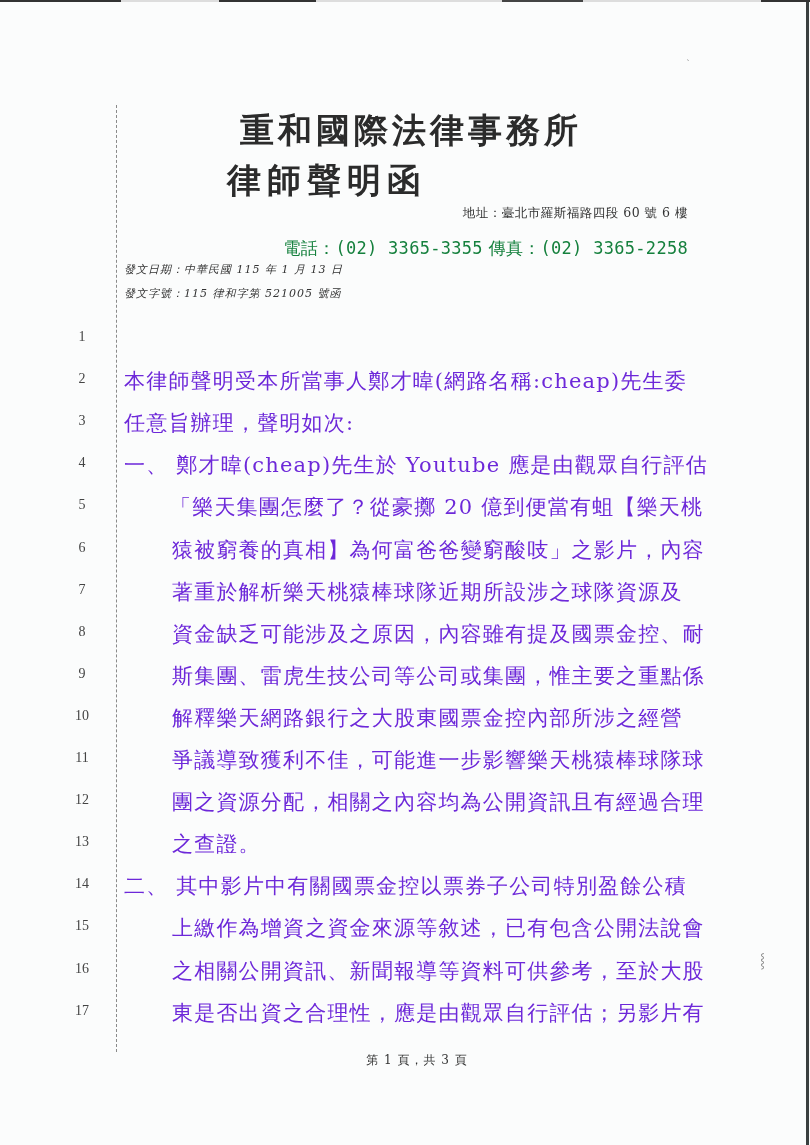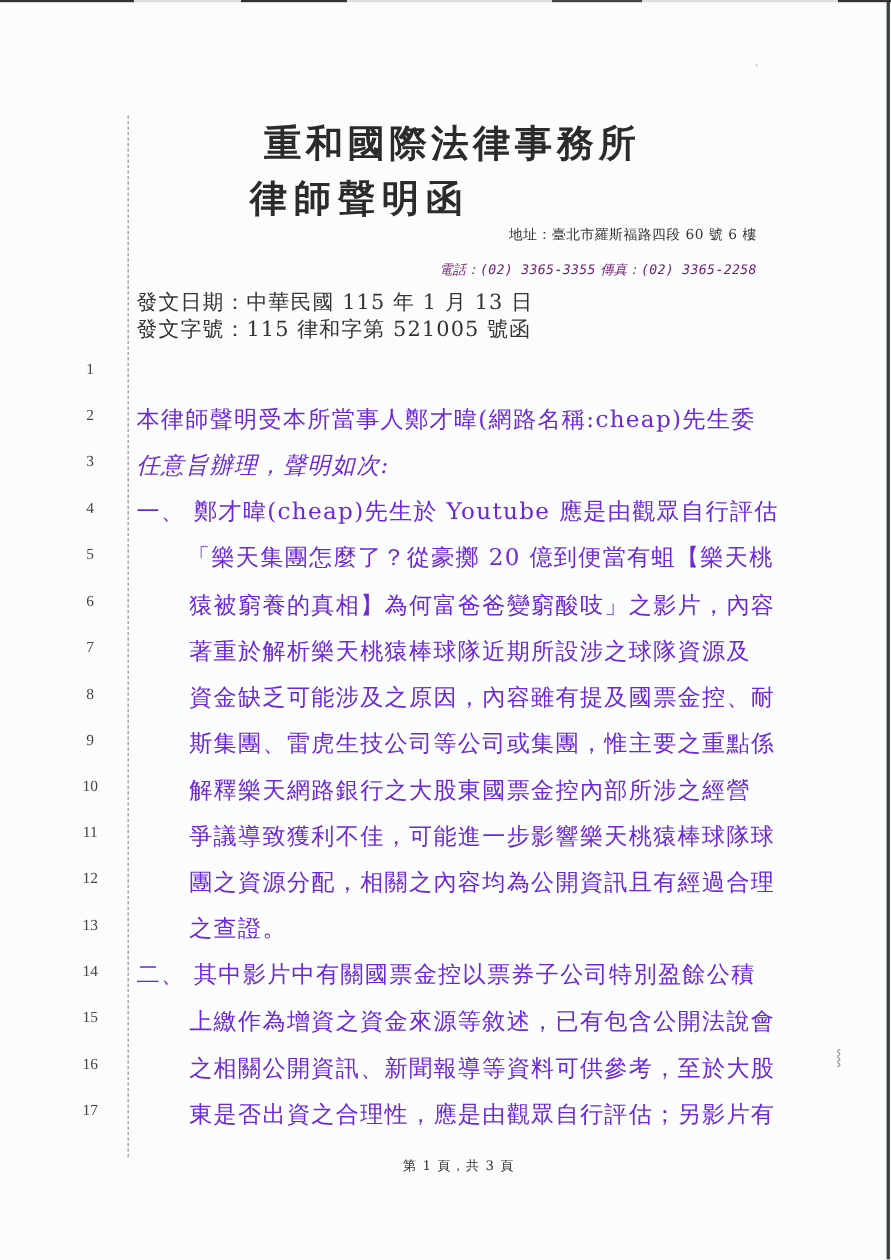--- a/index.html
+++ b/index.html
@@ -28,27 +28,26 @@
     position: absolute; left: 0; width: 644px; top: 158px;
     text-align: center; font-size: 34px; letter-spacing: 6px;
     font-weight: bold; color: #2b2b2b; padding-left: 10px; box-sizing: border-box;
   }
   .addr {
     position: absolute; right: 118px; top: 205px;
     font-size: 12.5px; color: #333; letter-spacing: 0.5px;
   }
   .tel {
     position: absolute; right: 118px; top: 237px;
-    font-size: 12px; color: #701a75; letter-spacing: 0.3px;
+    font-size: 17px; color: #15803d; letter-spacing: 0.3px;
     font-family: "DejaVu Sans Mono", "Liberation Mono", monospace;
-    font-style: italic;
   }
   .tel .cjk { font-family: "DejaVu Serif", serif; }
   .meta {
-    position: absolute; left: 124px; font-size: 19px; color: #333; letter-spacing: 1px;
+    position: absolute; left: 124px; font-size: 11px; color: #333; letter-spacing: 1px; font-style: italic;
   }
   .meta.date { top: 262px; }
   .meta.ref { top: 286px; }
   .margin-line {
     position: absolute; left: 116px; top: 105px; height: 947px; width: 0;
     border-left: 1px dashed #8a8a8a;
   }
   .line-no {
     position: absolute; left: 62px; width: 40px; text-align: center;
     font-size: 14px; color: #444;
@@ -82,21 +81,21 @@
   <div class="meta ref">發文字號：115 律和字第 521005 號函</div>
 
   <div class="margin-line"></div>
 
   <div id="lines">
       <div class="line-no" style="top: 329px;">1</div>
       <div class="body-line" style="top: 325px; left: 124px;"></div>
       <div class="line-no" style="top: 371.1px;">2</div>
       <div class="body-line" style="top: 367.1px; left: 124px;">本律師聲明受本所當事人鄭才暐(網路名稱:cheap)先生委</div>
       <div class="line-no" style="top: 413.2px;">3</div>
-      <div class="body-line" style="top: 409.2px; left: 124px; font-style: italic;">任意旨辦理，聲明如次:</div>
+      <div class="body-line" style="top: 409.2px; left: 124px;">任意旨辦理，聲明如次:</div>
       <div class="line-no" style="top: 455.3px;">4</div>
       <div class="body-line" style="top: 451.3px; left: 124px;">一、 鄭才暐(cheap)先生於 Youtube 應是由觀眾自行評估</div>
       <div class="line-no" style="top: 497.4px;">5</div>
       <div class="body-line" style="top: 493.4px; left: 170px;">「樂天集團怎麼了？從豪擲 20 億到便當有蛆【樂天桃</div>
       <div class="line-no" style="top: 539.5px;">6</div>
       <div class="body-line" style="top: 535.5px; left: 172px;">猿被窮養的真相】為何富爸爸變窮酸吱」之影片，內容</div>
       <div class="line-no" style="top: 581.6px;">7</div>
       <div class="body-line" style="top: 577.6px; left: 172px;">著重於解析樂天桃猿棒球隊近期所設涉之球隊資源及</div>
       <div class="line-no" style="top: 623.7px;">8</div>
       <div class="body-line" style="top: 619.7px; left: 172px;">資金缺乏可能涉及之原因，內容雖有提及國票金控、耐</div>

